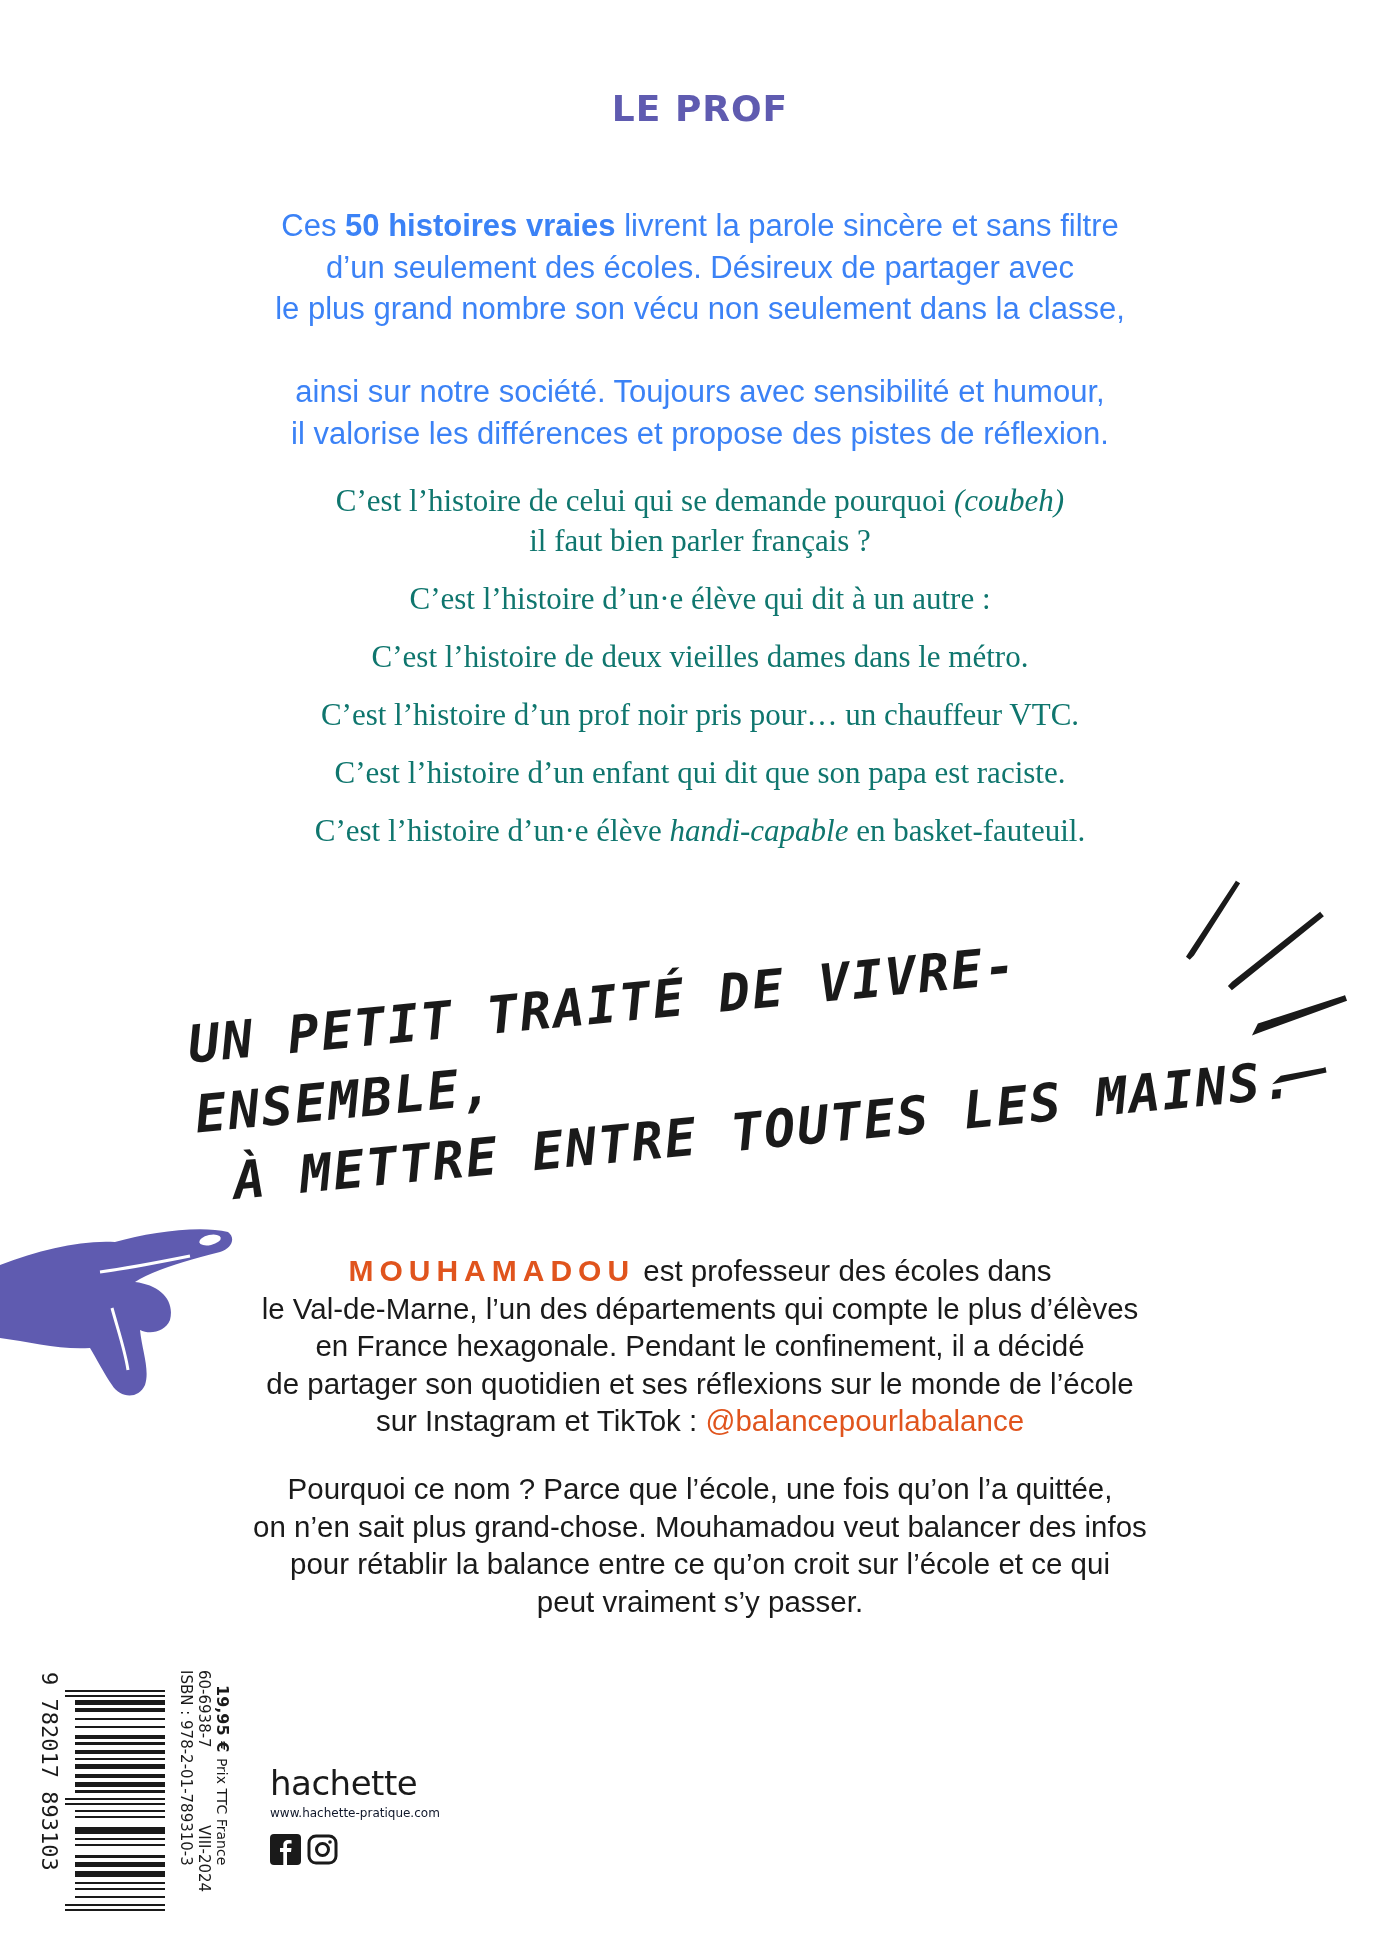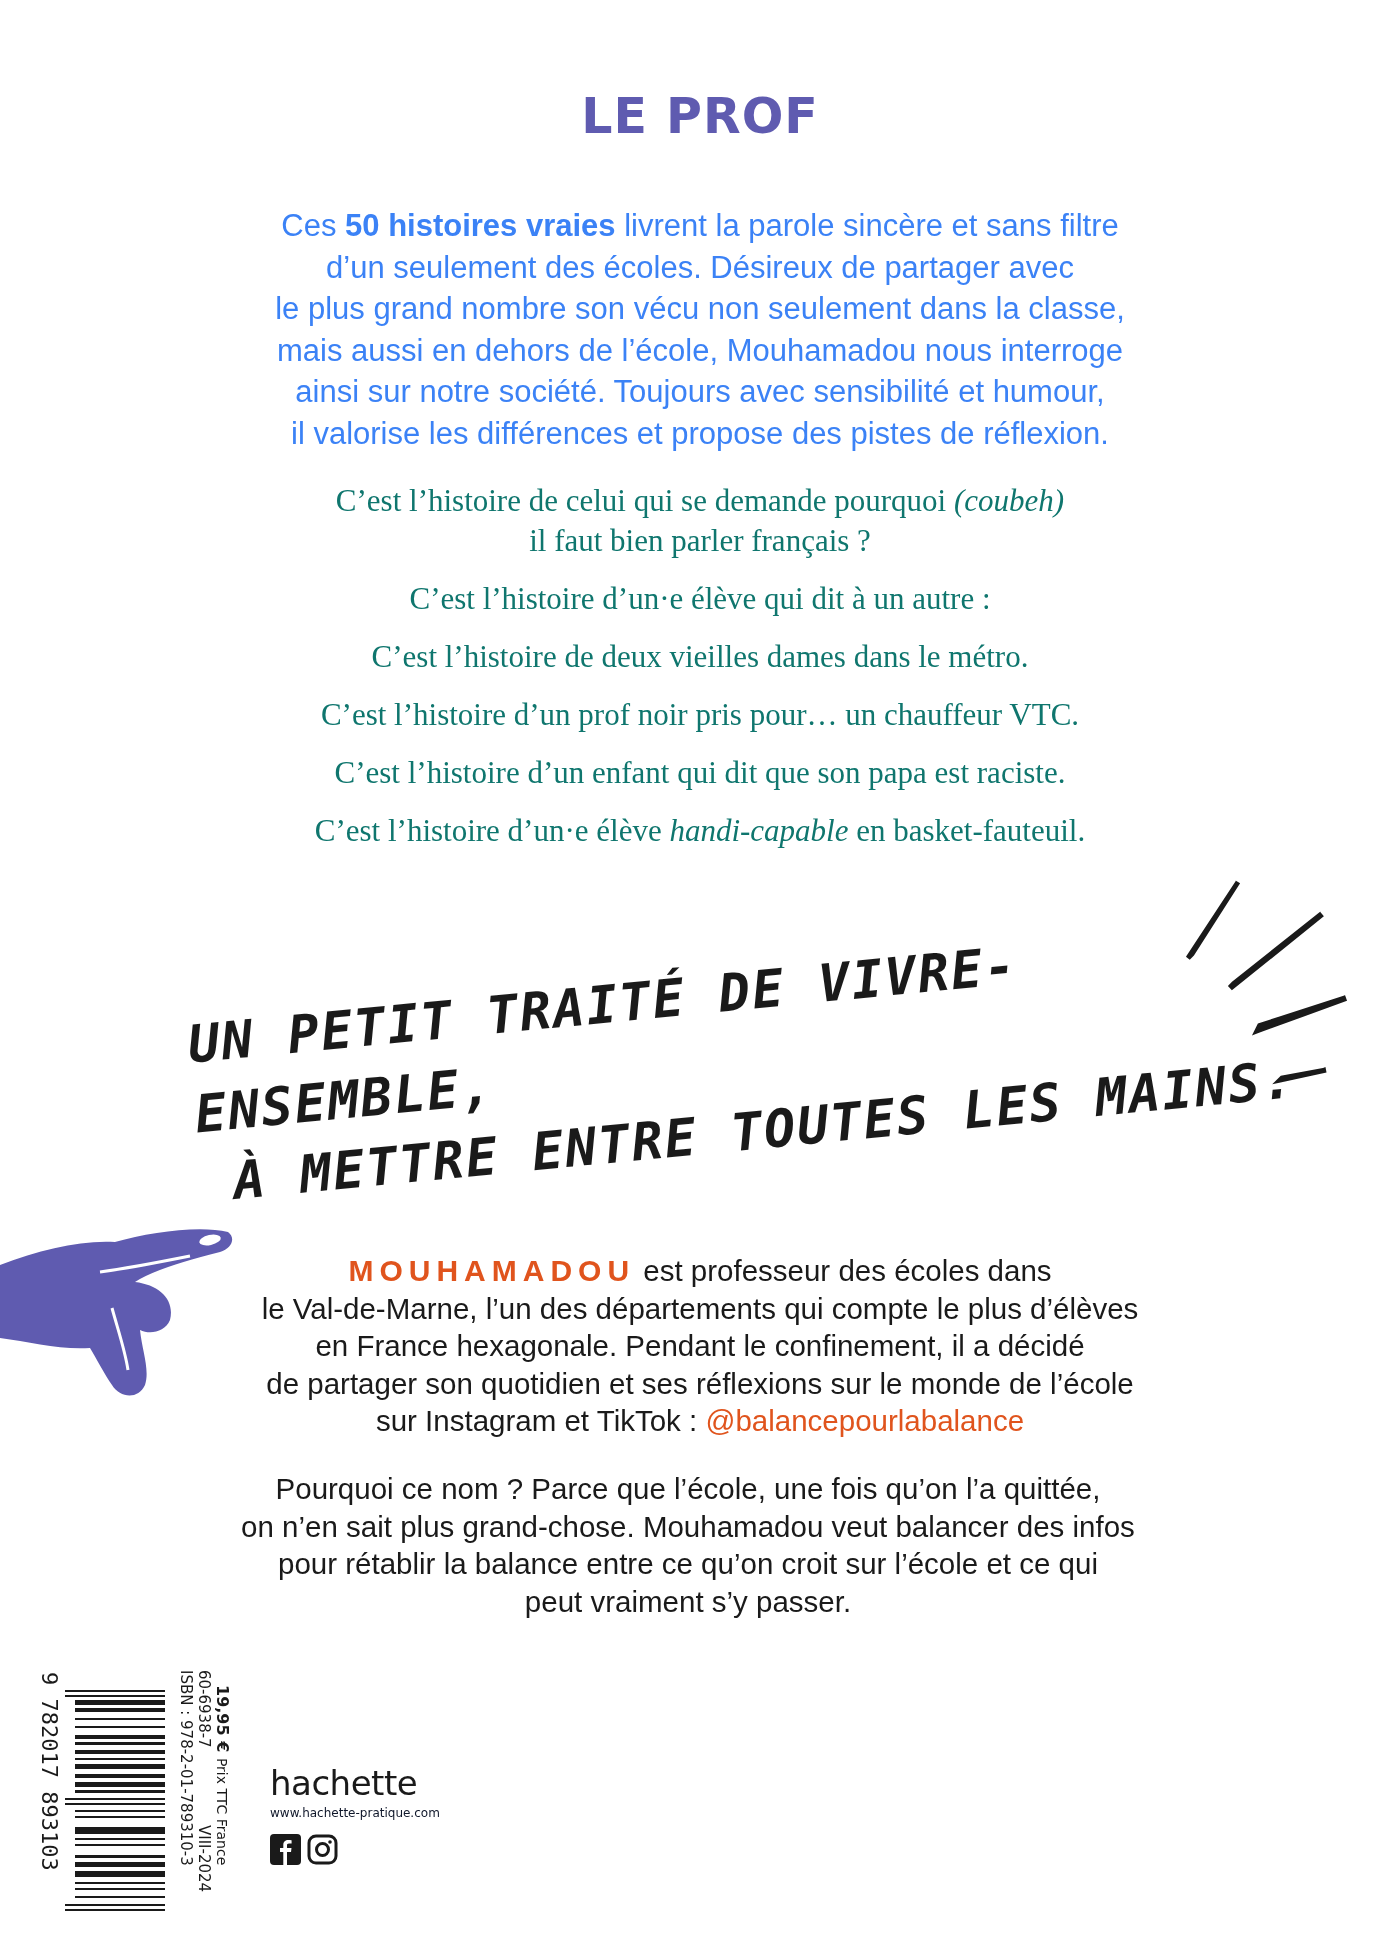--- a/index.html
+++ b/index.html
@@ -1,38 +1,38 @@
 <!DOCTYPE html>
 <html><head>
 <meta charset="utf-8">
 <style>
   html, body { margin:0; padding:0; background:#ffffff; }
   body { width:1400px; height:1960px; position:relative; overflow:hidden;
          font-family:"Liberation Sans", sans-serif; color:#1a1a1a; }
   .title { position:absolute; top:88px; left:0; width:1400px; text-align:center;
-           font-family:"DejaVu Sans", sans-serif; font-weight:bold; font-size:49px;
+           font-family:"DejaVu Sans", sans-serif; font-weight:bold; font-size:36px;
            letter-spacing:1px; color:#5f5bb0; }
   .intro { position:absolute; top:205px; left:180px; width:1040px; text-align:center;
            font-size:31px; line-height:41.5px; color:#3b82f6; }
   .intro b { font-weight:bold; }
   .stories { position:absolute; top:481px; left:150px; width:1100px; text-align:center;
              font-size:31px; line-height:40px; color:#0f766e;font-family:Liberation Serif, serif; }
   .story { margin:0 0 18px 0; }
   .tagline { position:absolute; top:1010px; left:185px; width:1100px;
              font-family:"DejaVu Sans Mono", monospace; font-weight:bold; font-size:52px;
              color:#1a1a1a; transform:rotate(-5.5deg); transform-origin:left top;
              letter-spacing:2px; line-height:70px; font-style:italic; }
   .tagline div:nth-child(2) { margin-left:32px; }
   .rays { position:absolute; top:880px; left:1150px; width:250px; height:260px; }
   .hand { position:absolute; top:1210px; left:0; width:240px; height:200px; }
   .bio { position:absolute; top:1252px; left:200px; width:1000px; text-align:center;
          font-size:29.5px; line-height:37.5px; color:#1a1a1a; }
   .author { color:#e0541d; font-weight:bold; letter-spacing:6px; font-size:30px; }
   .handle { color:#e0541d; }
-  .bio2 { position:absolute; top:1470px; left:188px; width:1000px; text-align:center;
+  .bio2 { position:absolute; top:1470px; left:200px; width:1000px; text-align:center;
           font-size:29.5px; line-height:37.5px; color:#1a1a1a; }
   .barcode-block { position:absolute; top:1620px; left:20px; width:240px; height:340px; }
   .rot { position:absolute; transform:rotate(90deg); transform-origin:left top;
          white-space:nowrap; font-family:"DejaVu Sans", sans-serif; color:#1a1a1a; }
   .price { font-weight:bold; font-size:16px; }
   .price-note { font-size:14px; font-weight:normal; }
   .code { font-size:15px; }
   .barcode { position:absolute; left:45px; top:70px; width:100px; height:230px; }
   .bc-digits { position:absolute; font-family:"DejaVu Sans Mono", monospace; font-size:22px; }
   .publisher { position:absolute; top:1763px; left:270px; font-size:34px;
@@ -46,21 +46,21 @@
 <body>
 
 <div>
 
   <div class="title">LE PROF</div>
 
   <div class="intro">
     <span>Ces </span><b>50 histoires vraies</b><span> livrent la parole sincère et sans filtre</span><br>
     <span>d’un seulement des écoles. Désireux de partager avec</span><br>
     <span>le plus grand nombre son vécu non seulement dans la classe,</span><br>
-    <span>mais aussi en dehors de l’école, Mouhamadou nous interroge</span><br>
+    <br>
     <span>ainsi sur notre société. Toujours avec sensibilité et humour,</span><br>
     <span>il valorise les différences et propose des pistes de réflexion.</span>
   </div>
 
   <div class="stories">
     <div class="story">
       <span>C’est l’histoire de celui qui se demande pourquoi </span><i>(coubeh)</i><br>
       <span>il faut bien parler français ?</span>
     </div>
     <div class="story">

